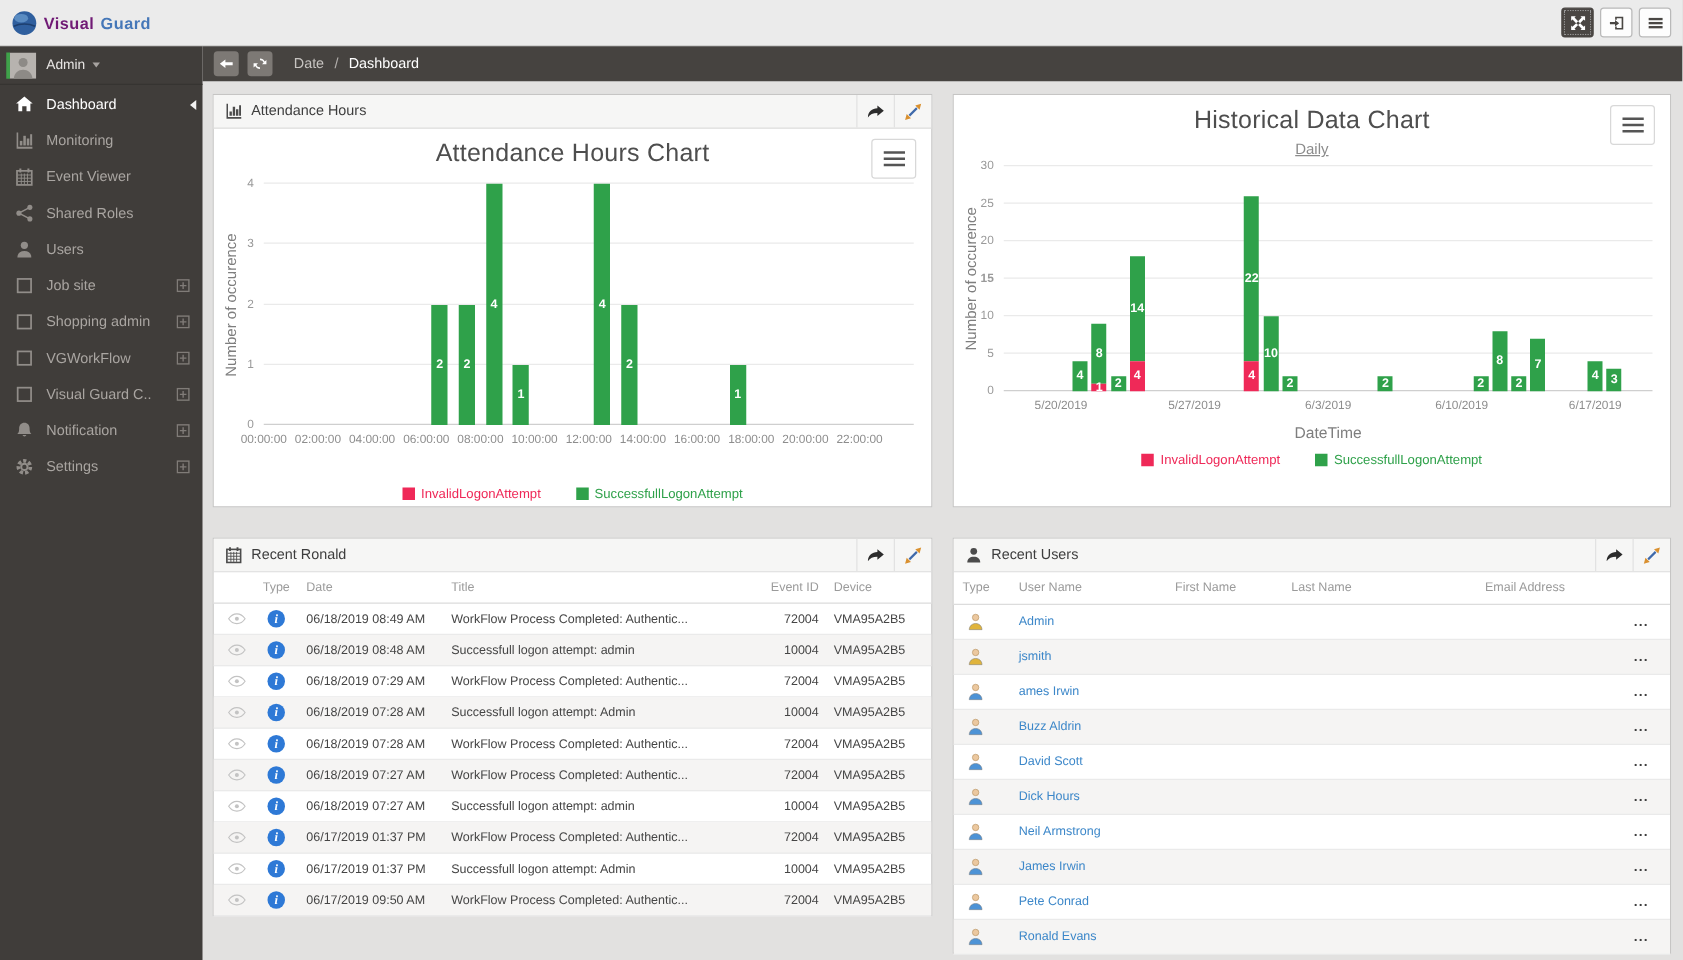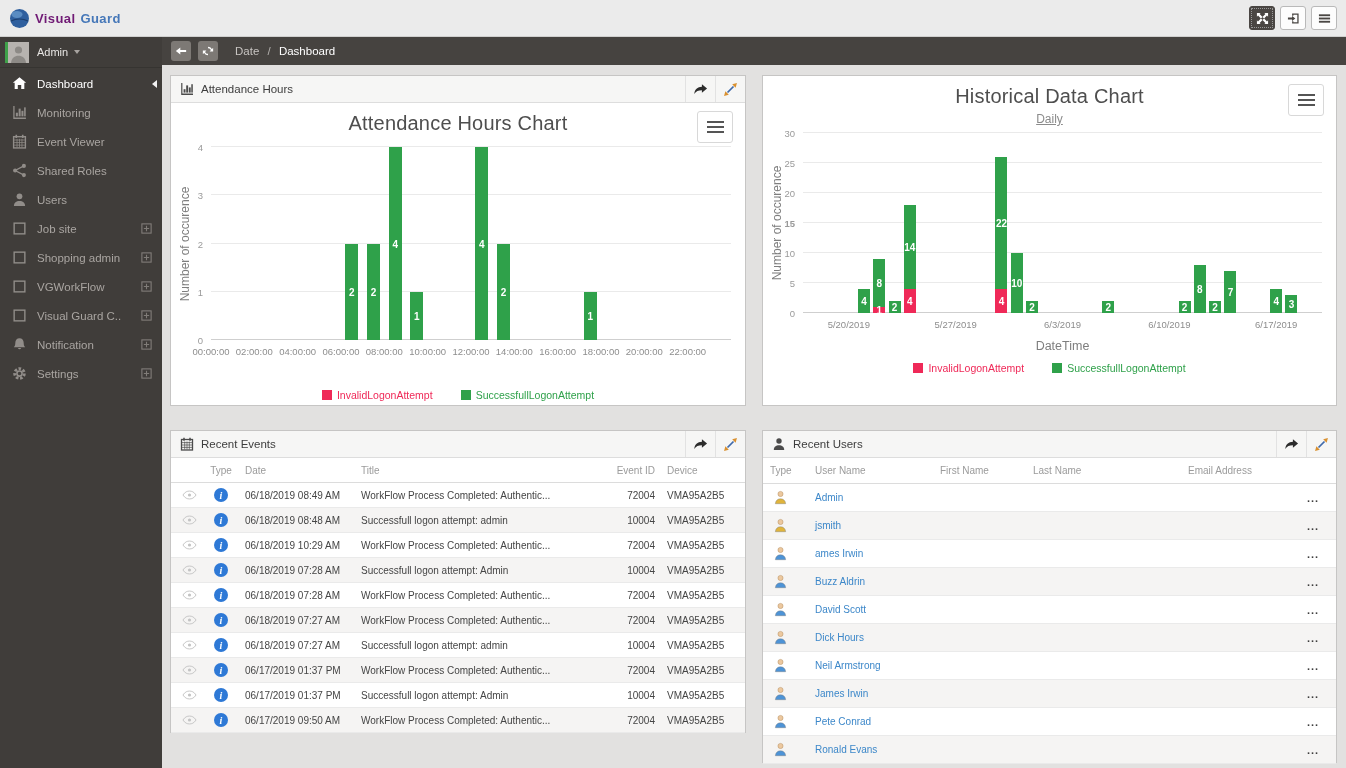--- a/index.html
+++ b/index.html
@@ -576,21 +576,21 @@
 
 <div class="panel tbl" id="panel-events">
   <div class="panel-header">
     <span class="ph-icon">
       <svg viewBox="0 0 14 14">
           <rect x="1.5" y="2.5" width="11" height="10.5" fill="none" stroke="currentColor" stroke-width="1.3"></rect>
           <path d="M4 .8v3M10 .8v3" stroke="currentColor" stroke-width="1.5"></path>
           <path d="M2 5.6h10M2 8h10M2 10.4h10M4.7 4.5v8M7 4.5v8M9.3 4.5v8" stroke="currentColor" stroke-width=".7"></path>
         </svg>
     </span>
-    <span class="ph-title">Recent Events</span>
+    <span class="ph-title">Recent Ronald</span>
     <button class="ph-btn">
       <span>
         <svg viewBox="0 0 16 14" fill="#2c2c2c">
             <path d="M9.5 1.5 15 6 9.5 10.5V7.9C5.7 7.9 3.2 9.1 1.4 11.7c.1-4.7 3.5-7.5 8.1-7.7z"></path>
           </svg>
       </span>
     </button>
     <button class="ph-btn">
       <span>
         <svg viewBox="0 0 14 14">
@@ -642,21 +642,21 @@
       <div class="ev-grid ev-row">
         <div class="c-center cell-eye">
           <svg viewBox="0 0 16 10">
             <path d="M1 5C3.2 1.7 5.5.8 8 .8S12.8 1.7 15 5c-2.2 3.3-4.5 4.2-7 4.2S3.2 8.3 1 5z" fill="none" stroke="currentColor"></path>
             <circle cx="8" cy="5" r="1.7" fill="currentColor"></circle>
           </svg>
         </div>
         <div class="c-center">
           <div class="info-badge">i</div>
         </div>
-        <div class="cell-date">06/18/2019 10:29 AM</div>
+        <div class="cell-date">06/18/2019 07:29 AM</div>
         <div class="cell-title">WorkFlow Process Completed: Authentic...</div>
         <div class="cell-id">72004</div>
         <div class="cell-device">VMA95A2B5</div>
       </div>
       <div class="ev-grid ev-row">
         <div class="c-center cell-eye">
           <svg viewBox="0 0 16 10">
             <path d="M1 5C3.2 1.7 5.5.8 8 .8S12.8 1.7 15 5c-2.2 3.3-4.5 4.2-7 4.2S3.2 8.3 1 5z" fill="none" stroke="currentColor"></path>
             <circle cx="8" cy="5" r="1.7" fill="currentColor"></circle>
           </svg>

